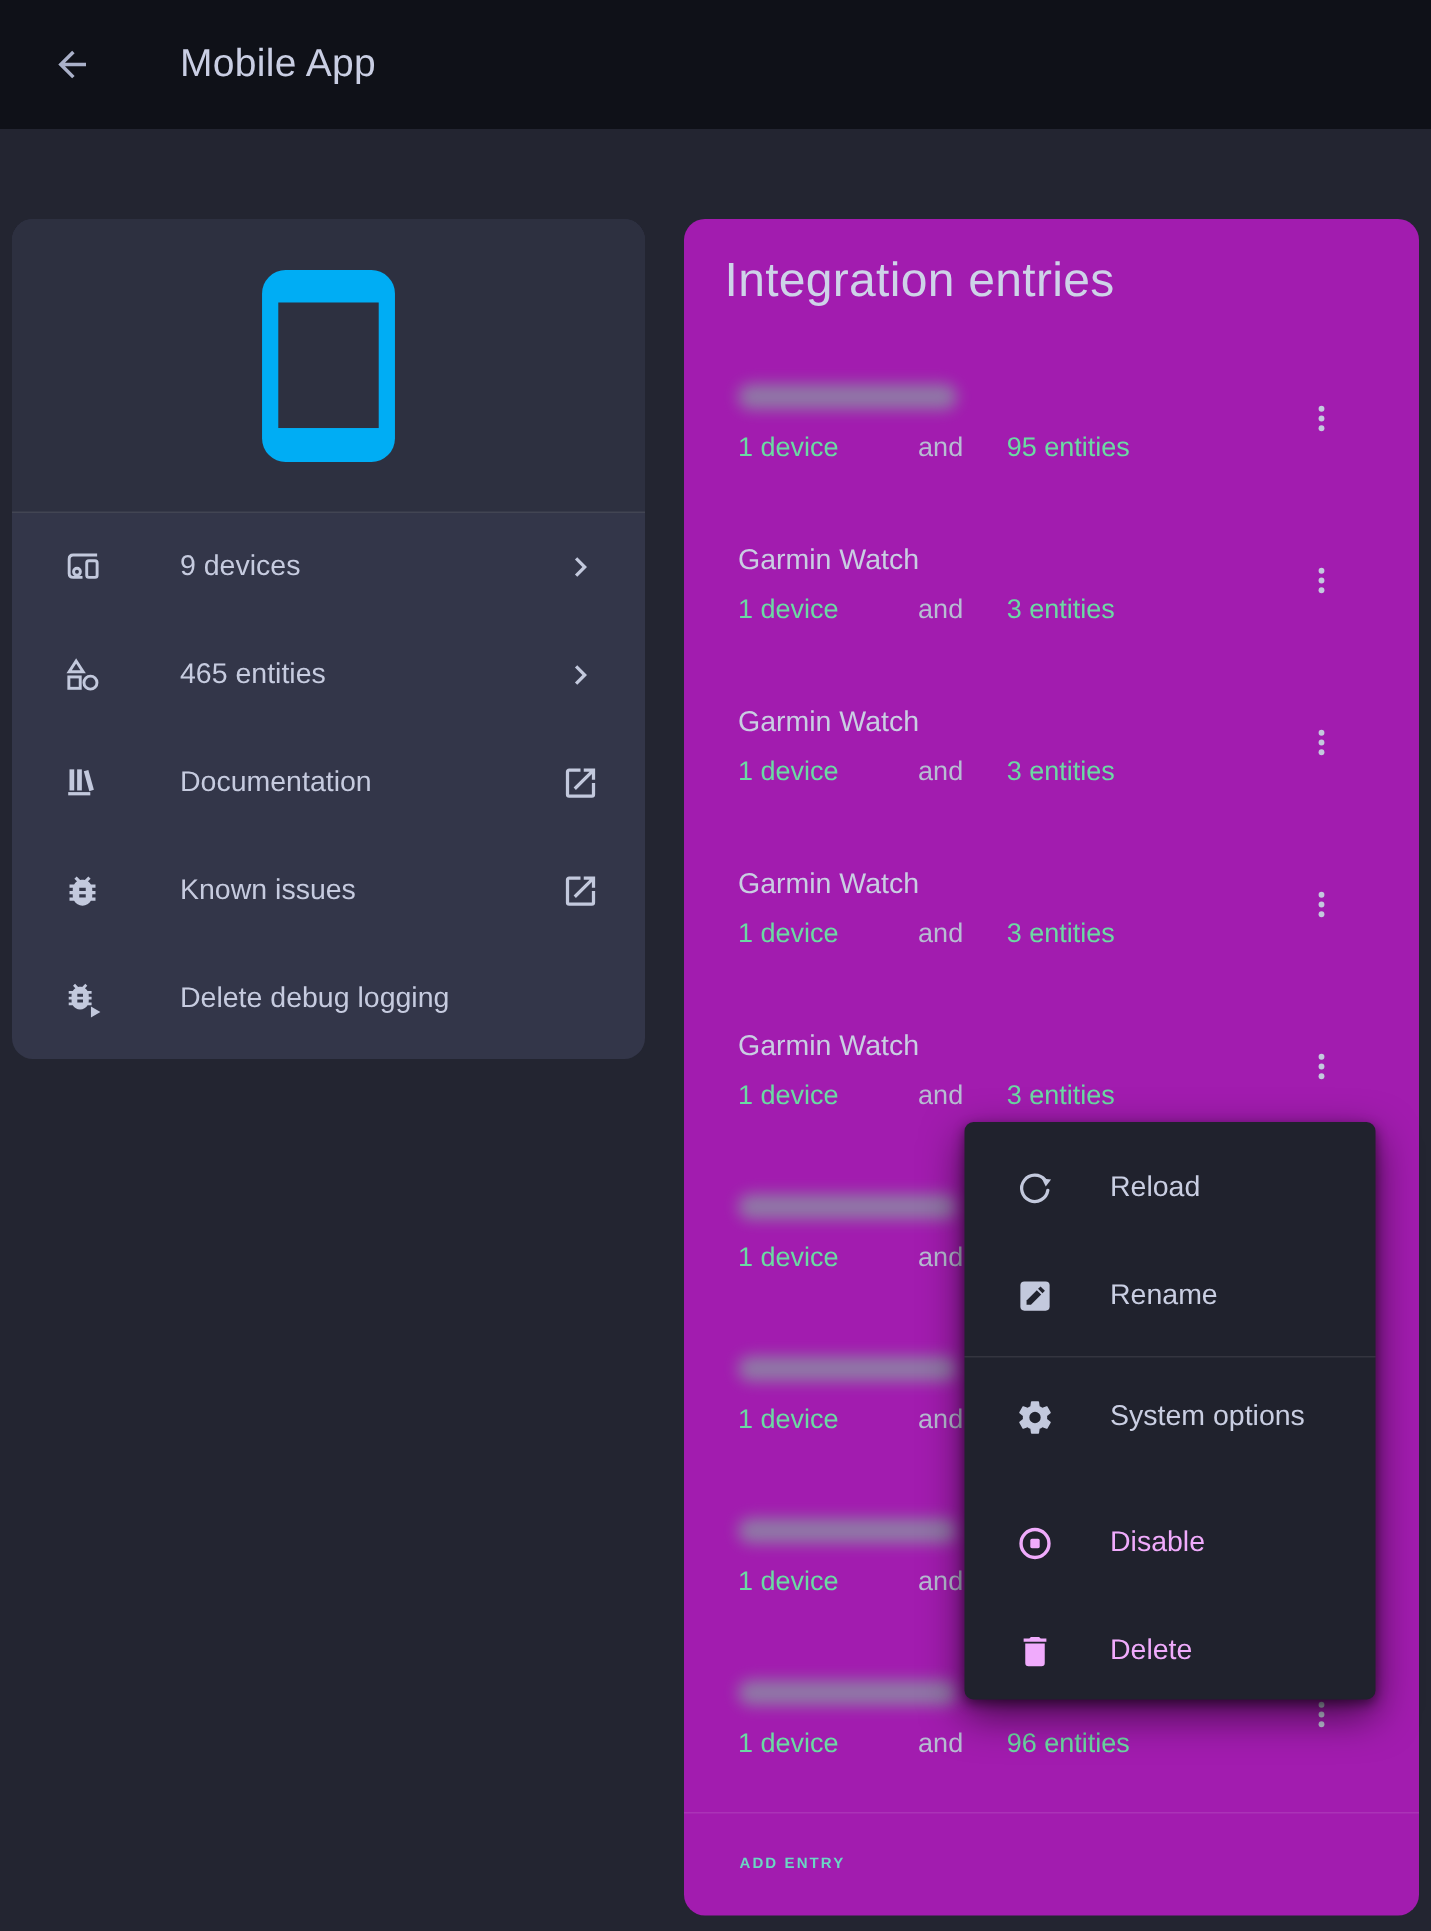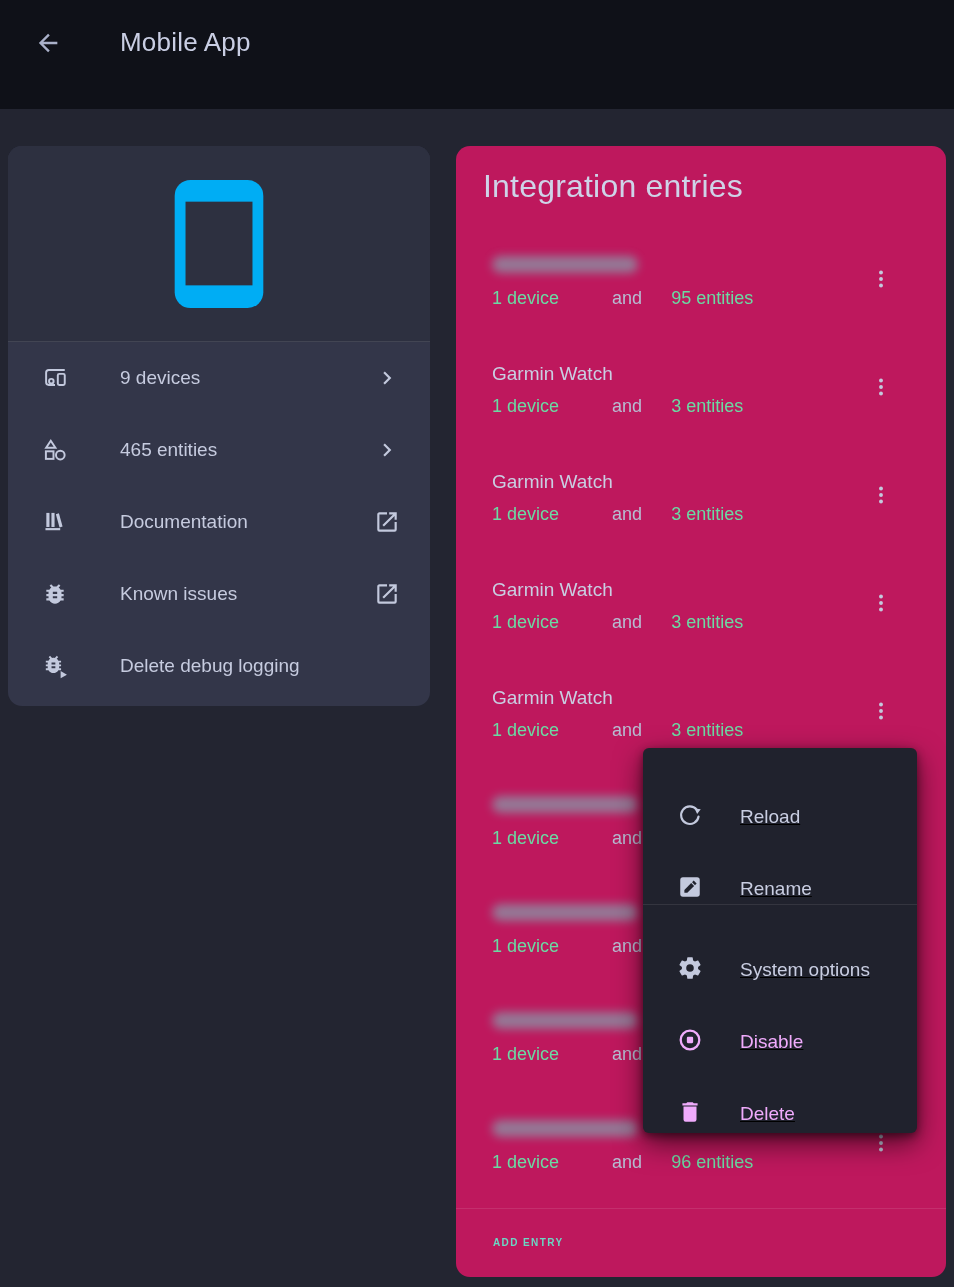--- a/index.html
+++ b/index.html
@@ -7,21 +7,21 @@
   body {
     position:relative; overflow:hidden;
     background:#232531;
     font-family:"Liberation Sans", sans-serif;
     -webkit-font-smoothing:antialiased;
   }
   svg { display:block; }
 
   
   .topbar {
-    position:absolute; left:0; top:0; width:954px; height:109px;
+    position:absolute; left:0; top:0; width:954px; height:86px;
     background:#0f1118;
   }
   .back-btn {
     position:absolute; left:34px; top:29px; width:28px; height:28px;
     color:#aab1c9; background:none; border:none; cursor:pointer; padding:0;
   }
   .topbar-title {
     position:absolute; left:120px; top:43px; transform:translateY(-52%);
     font-size:26px; font-weight:400; color:#c9cee3; letter-spacing:.2px;
   }
@@ -40,21 +40,21 @@
     height:72px; display:flex; align-items:center;
     padding:0 30px 0 34px; cursor:pointer; color:#c6cbdf;
   }
   .info-row .row-icon { width:26px; height:26px; color:#c3c9dd; flex:0 0 26px; }
   .info-row .row-label { margin-left:52px; font-size:19px; }
   .info-row .trailing { margin-left:auto; width:26px; height:26px; color:#c3c9dd; }
 
   
   .entries-card {
     position:absolute; left:456px; top:146px; width:490px; height:1131px;
-    border-radius:14px; background:#be185d; overflow:hidden;
+    border-radius:14px; background:#a21caf; overflow:hidden;
   }
   .card-title {
     position:absolute; left:27px; top:22px;
     font-size:32px; font-weight:400; color:#ced3e8; letter-spacing:.2px;
   }
   .entries { position:absolute; left:0; top:100px; right:0; }
   .entry { position:relative; height:108px; }
   .entry-name {
     position:absolute; left:36px; top:8px;
     font-size:19px; color:#c9cee2; line-height:24px;
@@ -86,22 +86,22 @@
     font-size:10px; font-weight:700; letter-spacing:1.4px;
   }
 
   
   .context-menu {
     position:absolute; left:643px; top:748px; width:274px;
     background:#20222d; border-radius:6px; padding:8px 0; z-index:10;
     box-shadow:0 10px 28px rgba(0,0,0,.6), 0 3px 8px rgba(0,0,0,.45);
   }
   .menu-item {
-    height:72px; display:flex; align-items:flex-end;
-    padding-left:34px; cursor:pointer;text-decoration:underline;
+    height:72px; display:flex; align-items:center;
+    padding-left:34px; cursor:pointer;
   }
   .menu-item .menu-icon { width:26px; height:26px; color:#c3c9dd; flex:0 0 26px; }
   .menu-item .menu-label { margin-left:37px; font-size:19px; color:#c9cee2; }
   .menu-item.danger .menu-icon,
   .menu-item.danger .menu-label { color:#f0abfc;margin-top:24px; }
   .menu-divider { height:1px; margin:4px 0; background:rgba(255,255,255,.09); }
 </style>
 </head>
 <body>
 

